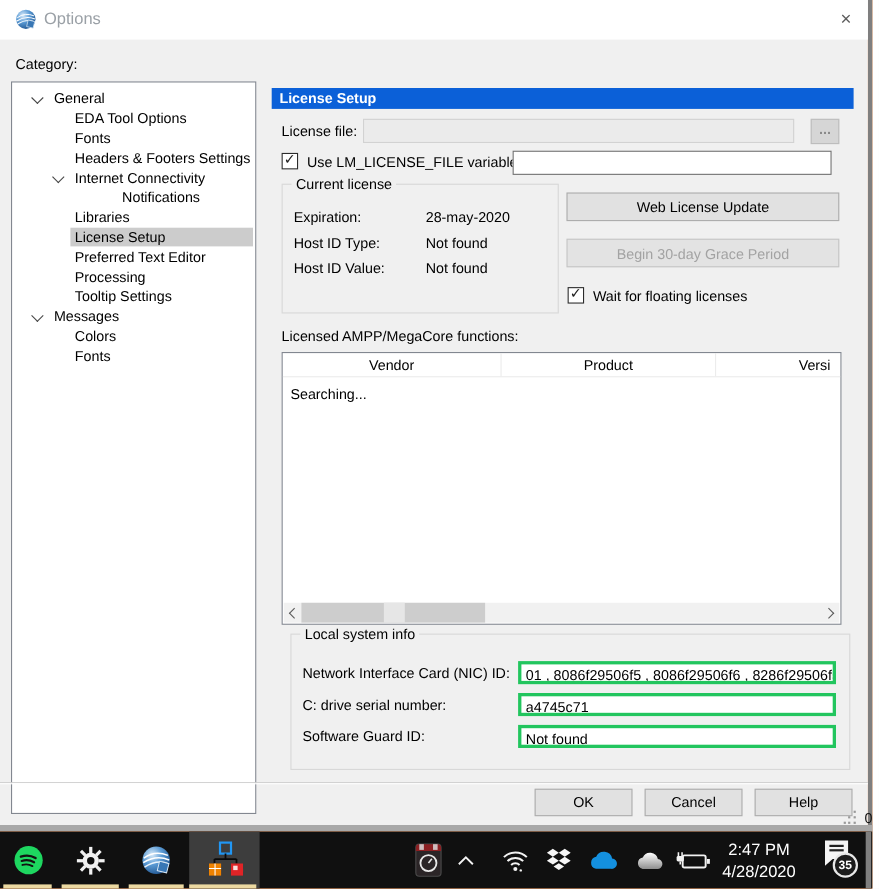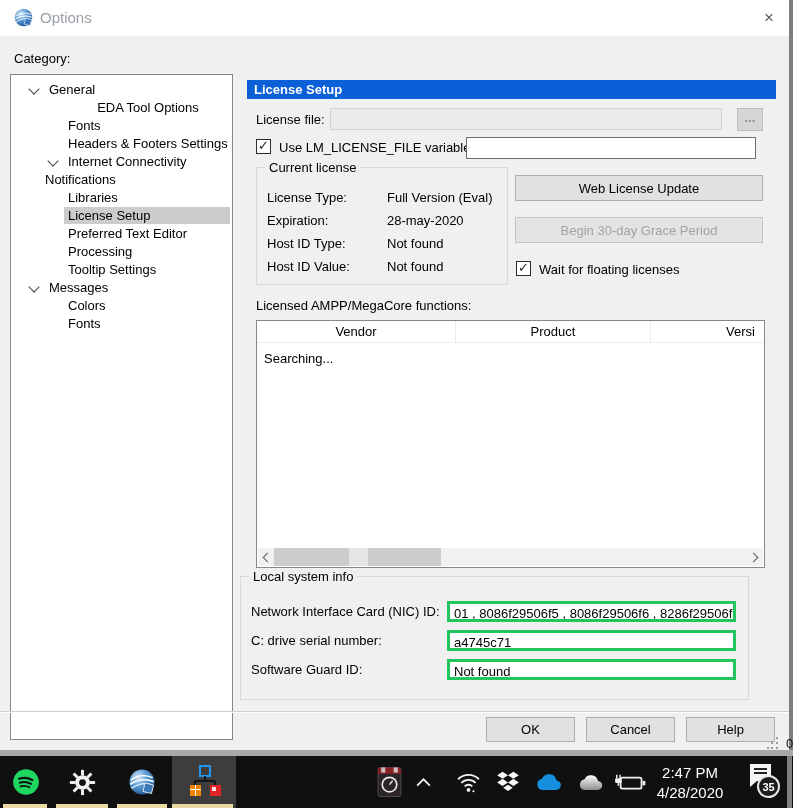--- a/index.html
+++ b/index.html
@@ -36,21 +36,21 @@
   .browse-btn { position:absolute; left:737px; top:108px; width:26px; height:23px; background:#d6d6d6; border:1px solid #bdbdbd; color:#8a8a8a; text-align:center; line-height:18px; font-weight:bold; }
 
   .checkbox { position:absolute; width:15px; height:15px; background:#fff; border:1px solid #2b2b2b; }
   .checkbox.checked::after { content:"✓"; font-family:"DejaVu Sans",sans-serif; font-size:13px; font-weight:bold; color:#1f1f1f; position:absolute; left:1px; top:-2px; }
   .lm-check { left:256px; top:139px; }
   .lm-label { left:279px; top:140px; }
   .lm-input { left:466px; top:137px; width:290px; height:22px; }
 
   .groupbox { position:absolute; border:1px solid #d8d8d8; }
   .group-current { left:256px; top:167px; width:252px; height:118px; }
-  .group-local { left:240px; top:576px; width:509px; height:124px; }
+  .group-local { left:264px; top:576px; width:509px; height:124px; }
   .legend { position:absolute; top:-8px; left:8px; background:#f0f0f0; padding:0 4px; white-space:nowrap; }
   .cur-rows { position:absolute; left:10px; top:18px; right:4px; }
   .kv { display:flex; height:23px; align-items:center; }
   .kv-label { width:120px; flex:0 0 120px; }
   .kv-value { white-space:nowrap; }
 
   .push-btn { position:absolute; background:#e1e1e1; border:1px solid #adadad; font-family:"Liberation Sans",sans-serif; font-size:13px; text-align:center; color:#000; display:flex; align-items:center; justify-content:center; }
   .btn-web { left:515px; top:175px; width:248px; height:26px; }
   .btn-grace { left:515px; top:217px; width:248px; height:26px; color:#a3a3a3; border-color:#c5c5c5; background:#e3e3e3; }
   .float-check { left:516px; top:261px; }
@@ -122,34 +122,34 @@
       <span class="close-btn">×</span>
     </div>
 
     <div class="category-label">Category:</div>
 
     <div class="tree">
         <div class="tree-item" style="padding-left: 15px;">
           <span class="chev"></span>
           <span class="tree-label">General</span>
         </div>
-        <div class="tree-item" style="padding-left: 53px; justify-content: center;">
+        <div class="tree-item" style="padding-left: 53px;">
           <span class="tree-label">EDA Tool Options</span>
         </div>
         <div class="tree-item" style="padding-left: 53px;">
           <span class="tree-label">Fonts</span>
         </div>
         <div class="tree-item" style="padding-left: 53px;">
           <span class="tree-label">Headers &amp; Footers Settings</span>
         </div>
         <div class="tree-item" style="padding-left: 34px; align-items: flex-end;">
           <span class="chev"></span>
           <span class="tree-label">Internet Connectivity</span>
         </div>
-        <div class="tree-item" style="padding-left: 30px;">
+        <div class="tree-item" style="padding-left: 96px;">
           <span class="tree-label">Notifications</span>
         </div>
         <div class="tree-item" style="padding-left: 53px;">
           <span class="tree-label">Libraries</span>
         </div>
         <div class="tree-item" style="padding-left: 53px;">
           <span class="tree-label sel">License Setup</span>
         </div>
         <div class="tree-item" style="padding-left: 53px;">
           <span class="tree-label">Preferred Text Editor</span>
@@ -178,24 +178,20 @@
     <input class="textbox lf-input" disabled="" value="" style="">
     <div class="browse-btn">...</div>
 
     <div class="checkbox checked lm-check"></div>
     <div class="lbl lm-label">Use LM_LICENSE_FILE variable:</div>
     <input class="textbox lm-input" value="" style="">
 
     <div class="groupbox group-current">
       <span class="legend">Current license</span>
       <div class="cur-rows">
-          <div class="kv">
-            <span class="kv-label">License Type:</span>
-            <span class="kv-value">Full Version (Eval)</span>
-          </div>
           <div class="kv">
             <span class="kv-label">Expiration:</span>
             <span class="kv-value">28-may-2020</span>
           </div>
           <div class="kv">
             <span class="kv-label">Host ID Type:</span>
             <span class="kv-value">Not found</span>
           </div>
           <div class="kv">
             <span class="kv-label">Host ID Value:</span>

